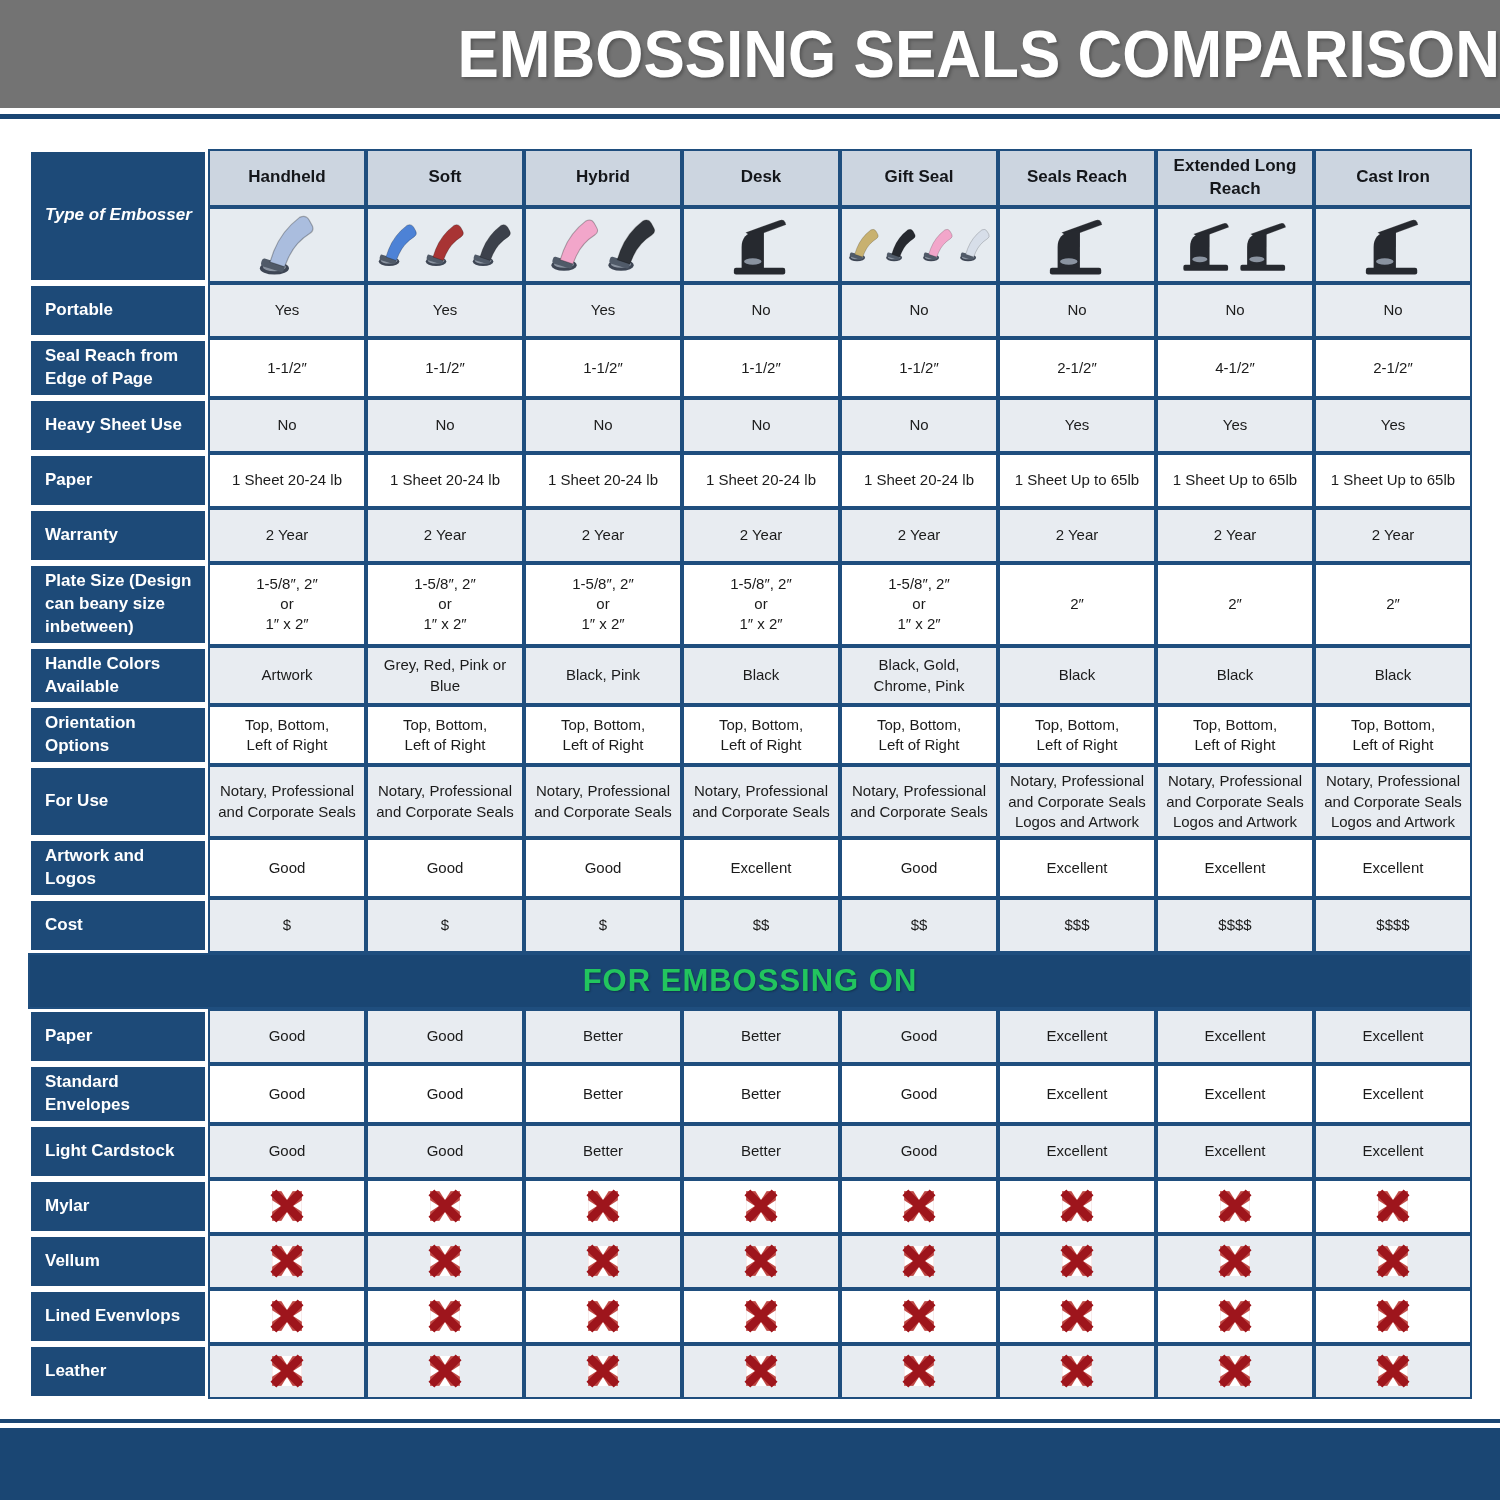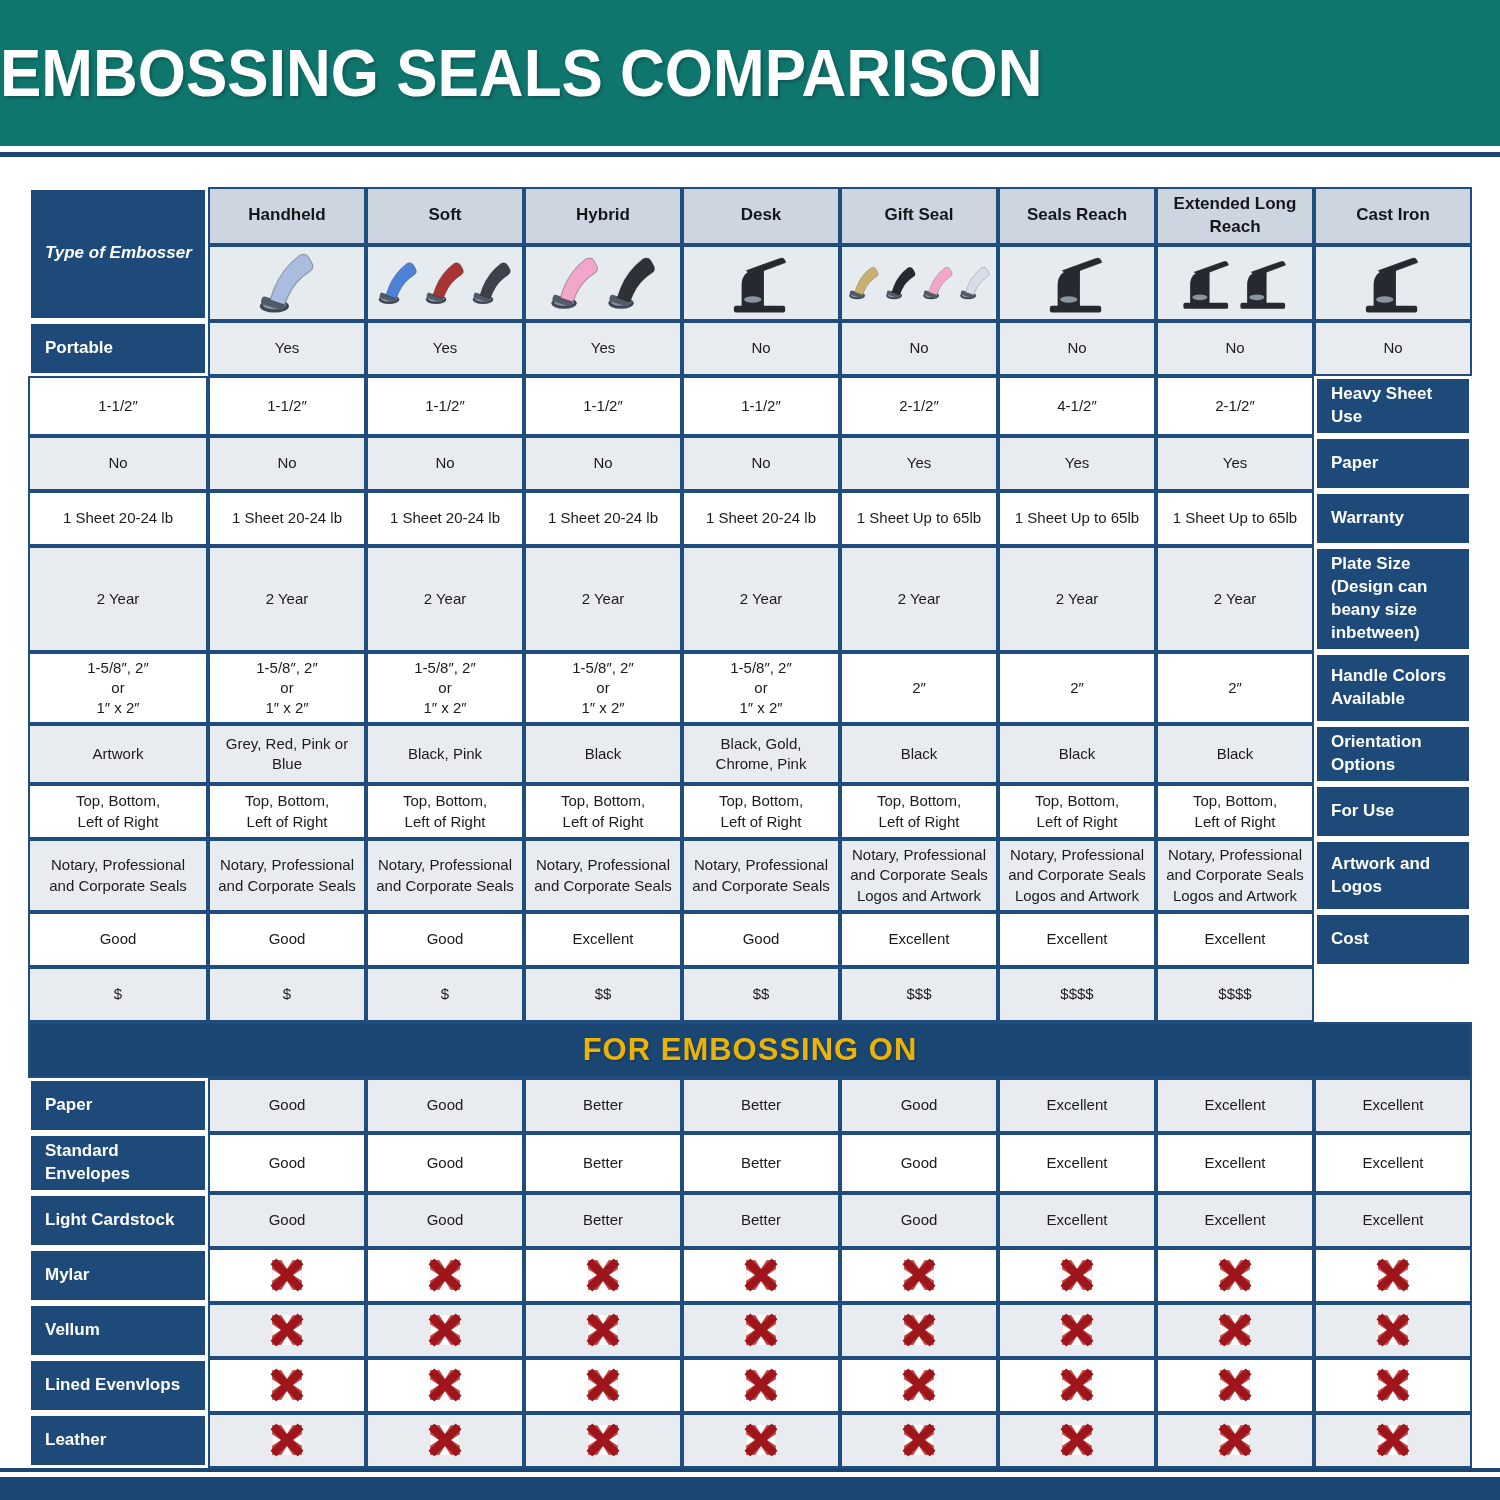--- a/index.html
+++ b/index.html
@@ -5,22 +5,22 @@
   * { box-sizing: border-box; }
   html,body { margin:0; padding:0; }
   body {
     width:1500px; height:1500px;
     background:#ffffff;
     font-family:"Liberation Sans", sans-serif;
     display:flex; flex-direction:column;
   }
   
   .title-band {
-    background:#0f766e; height:146px; flex:0 0 auto;
-    display:flex; align-items:center; justify-content:flex-start;
+    background:#737373; height:108px; flex:0 0 auto;
+    display:flex; align-items:center; justify-content:flex-end;
   }
   .title-band h1 {
     margin:0; color:#ffffff; font-weight:bold;
     font-size:62px; letter-spacing:0px; line-height:1;
     transform:scaleY(1.08); text-shadow:2px 2px 3px rgba(0,0,0,.25);
     white-space:nowrap;
   }
   .top-rule { height:5px; background:#1a4673; margin-top:6px; flex:0 0 auto; }
 
   
@@ -47,21 +47,21 @@
     background:#ccd5e0; font-weight:bold; font-size:17px; color:#14161a;
     min-height:46px;
   }
   .image-cell {
     background:#e6ebf0; min-height:76px;
     flex-direction:row; gap:3px; padding:3px 2px;
   }
   .shade { background:#e8ecf1; }
   .plain { background:#ffffff; }
   .banner {
-    background:#1a4673; color:#eab308; font-weight:bold;
+    background:#1a4673; color:#22c55e; font-weight:bold;
     font-size:31px; letter-spacing:1px; min-height:56px;
     text-shadow:1px 1px 2px rgba(0,0,0,.3);
   }
   .glyph { display:flex; align-items:center; justify-content:center; }
   .glyph svg { display:block; }
   .glyph-1 svg { width:62px; height:62px; }
   .glyph-2 svg { width:54px; height:58px; }
   .glyph-3 svg { width:44px; height:56px; }
   .glyph-4 svg { width:34px; height:56px; }
   .xicon svg { width:38px; height:38px; display:block; }
@@ -176,20 +176,21 @@
 </svg></span></div>
       <div class="cell row-label">Portable</div>
       <div class="cell data-cell shade">Yes</div>
       <div class="cell data-cell shade">Yes</div>
       <div class="cell data-cell shade">Yes</div>
       <div class="cell data-cell shade">No</div>
       <div class="cell data-cell shade">No</div>
       <div class="cell data-cell shade">No</div>
       <div class="cell data-cell shade">No</div>
       <div class="cell data-cell shade">No</div>
+      <div class="cell row-label">Seal Reach from Edge of Page</div>
       <div class="cell data-cell plain">1-1/2″</div>
       <div class="cell data-cell plain">1-1/2″</div>
       <div class="cell data-cell plain">1-1/2″</div>
       <div class="cell data-cell plain">1-1/2″</div>
       <div class="cell data-cell plain">1-1/2″</div>
       <div class="cell data-cell plain">2-1/2″</div>
       <div class="cell data-cell plain">4-1/2″</div>
       <div class="cell data-cell plain">2-1/2″</div>
       <div class="cell row-label">Heavy Sheet Use</div>
       <div class="cell data-cell shade">No</div>

